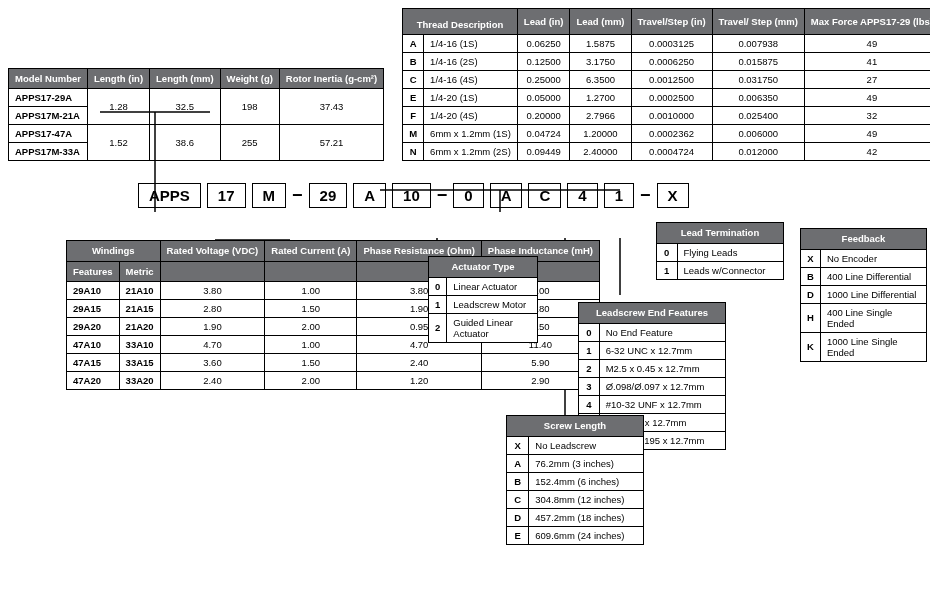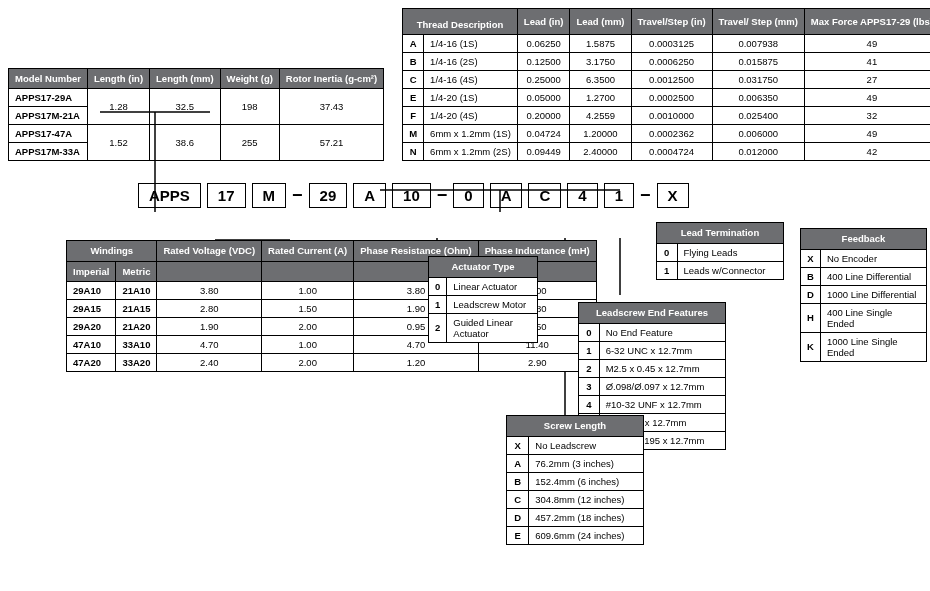--- a/index.html
+++ b/index.html
@@ -161,21 +161,21 @@
           <td>0.05000</td>
           <td>1.2700</td>
           <td>0.0002500</td>
           <td>0.006350</td>
           <td>49</td>
         </tr>
         <tr>
           <td class="bold">F</td>
           <td class="left">1/4-20 (4S)</td>
           <td>0.20000</td>
-          <td>4.2559</td>
+          <td>2.7966</td>
           <td>0.0010000</td>
           <td>0.025400</td>
           <td>32</td>
         </tr>
         <tr>
           <td class="bold">M</td>
           <td class="left">6mm x 1.2mm (1S)</td>
           <td>0.04724</td>
           <td>1.20000</td>
           <td>0.0002362</td>
@@ -242,21 +242,21 @@
   <table class="tbl" style="left:58px; top:22px;">
     <thead>
       <tr>
         <th colspan="2">Windings</th>
         <th>Rated Voltage (VDC)</th>
         <th>Rated Current (A)</th>
         <th>Phase Resistance (Ohm)</th>
         <th>Phase Inductance (mH)</th>
       </tr>
       <tr>
-        <th>Imperial</th>
+        <th>Features</th>
         <th>Metric</th>
         <th style="border-top:none"></th>
         <th style="border-top:none"></th>
         <th style="border-top:none"></th>
         <th style="border-top:none"></th>
       </tr>
     </thead>
     <tbody id="windings-body">
         <tr>
           <td class="bold left">29A10</td>
@@ -284,20 +284,28 @@
         </tr>
         <tr>
           <td class="bold left">47A10</td>
           <td class="bold left">33A10</td>
           <td>4.70</td>
           <td>1.00</td>
           <td>4.70</td>
           <td>11.40</td>
         </tr>
         <tr>
+          <td class="bold left">47A15</td>
+          <td class="bold left">33A15</td>
+          <td>3.60</td>
+          <td>1.50</td>
+          <td>2.40</td>
+          <td>5.90</td>
+        </tr>
+        <tr>
           <td class="bold left">47A20</td>
           <td class="bold left">33A20</td>
           <td>2.40</td>
           <td>2.00</td>
           <td>1.20</td>
           <td>2.90</td>
         </tr>
       </tbody>
   </table>
 

